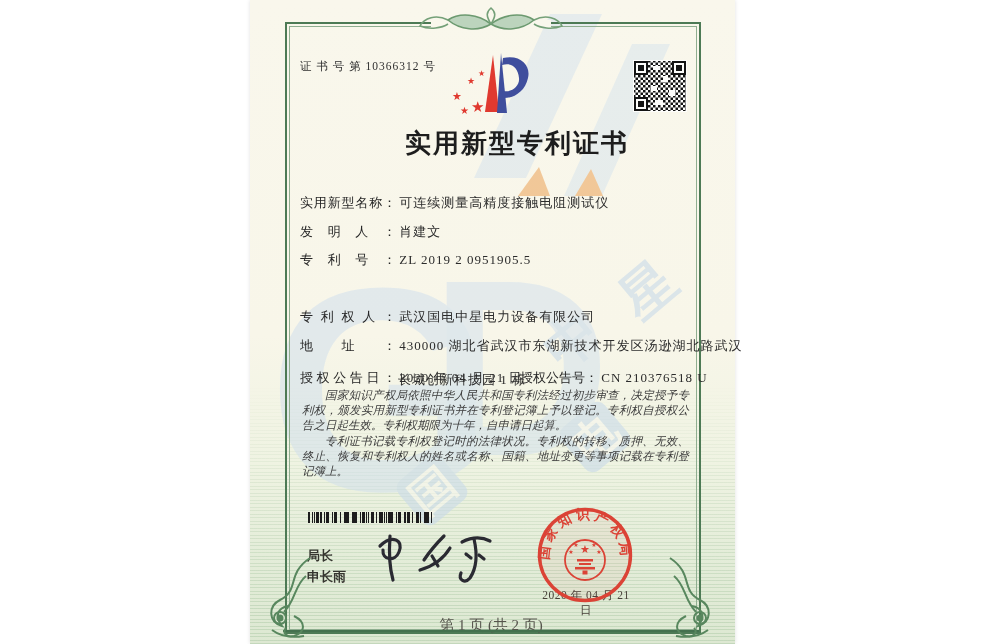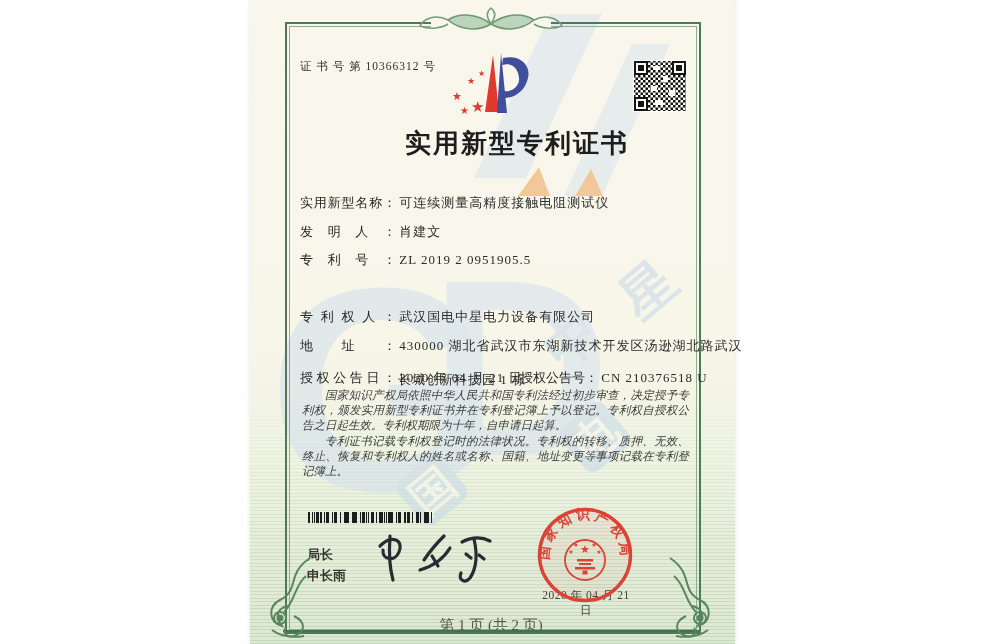--- a/index.html
+++ b/index.html
@@ -27,21 +27,21 @@
   .addr2{padding-left:98px;margin-top:16px;}
   .pair2{position:absolute;left:220px;top:0;}
   .paras{position:absolute;left:52px;right:46px;top:388px;font-size:11.5px;line-height:15.2px;
          color:#3c3c3c;text-align:justify;font-style:italic;}
   .paras p{margin:0;text-indent:2em;}
   .barcode{position:absolute;left:58px;top:512px;width:124px;height:11px;
          background:
            repeating-linear-gradient(90deg,#1d1d1d 0 1.5px,transparent 1.5px 4px),
            repeating-linear-gradient(90deg,#1d1d1d 0 1px,transparent 1px 6.5px),
            repeating-linear-gradient(90deg,#1d1d1d 0 2.5px,transparent 2.5px 9px);}
-  .issuer{position:absolute;left:57px;top:545px;font-family:Liberation Mono, monospace;
+  .issuer{position:absolute;left:57px;top:545px;font-family:Liberation Sans, sans-serif;
          font-weight:700;font-size:13px;color:#35352f;line-height:21px;}
   .sig{position:absolute;left:112px;top:526px;}
   .seal{position:absolute;left:285px;top:501px;z-index:5;}
   .seal-date{position:absolute;left:288px;top:588px;width:96px;text-align:center;font-size:11.5px;
          letter-spacing:.5px;color:#474139;z-index:4;}
   .footer{position:absolute;left:35px;top:616px;width:412px;text-align:center;font-size:15px;color:#56554d;}
   .bottom-rule{position:absolute;left:33px;top:630px;width:416px;height:2px;background:#44714e;z-index:2;}
   .ornament-top{position:absolute;left:166px;top:6px;z-index:3;pointer-events:none;}
   .flourish{position:absolute;z-index:4;pointer-events:none;}
   .flourish.fl-left{left:14px;top:556px;}

